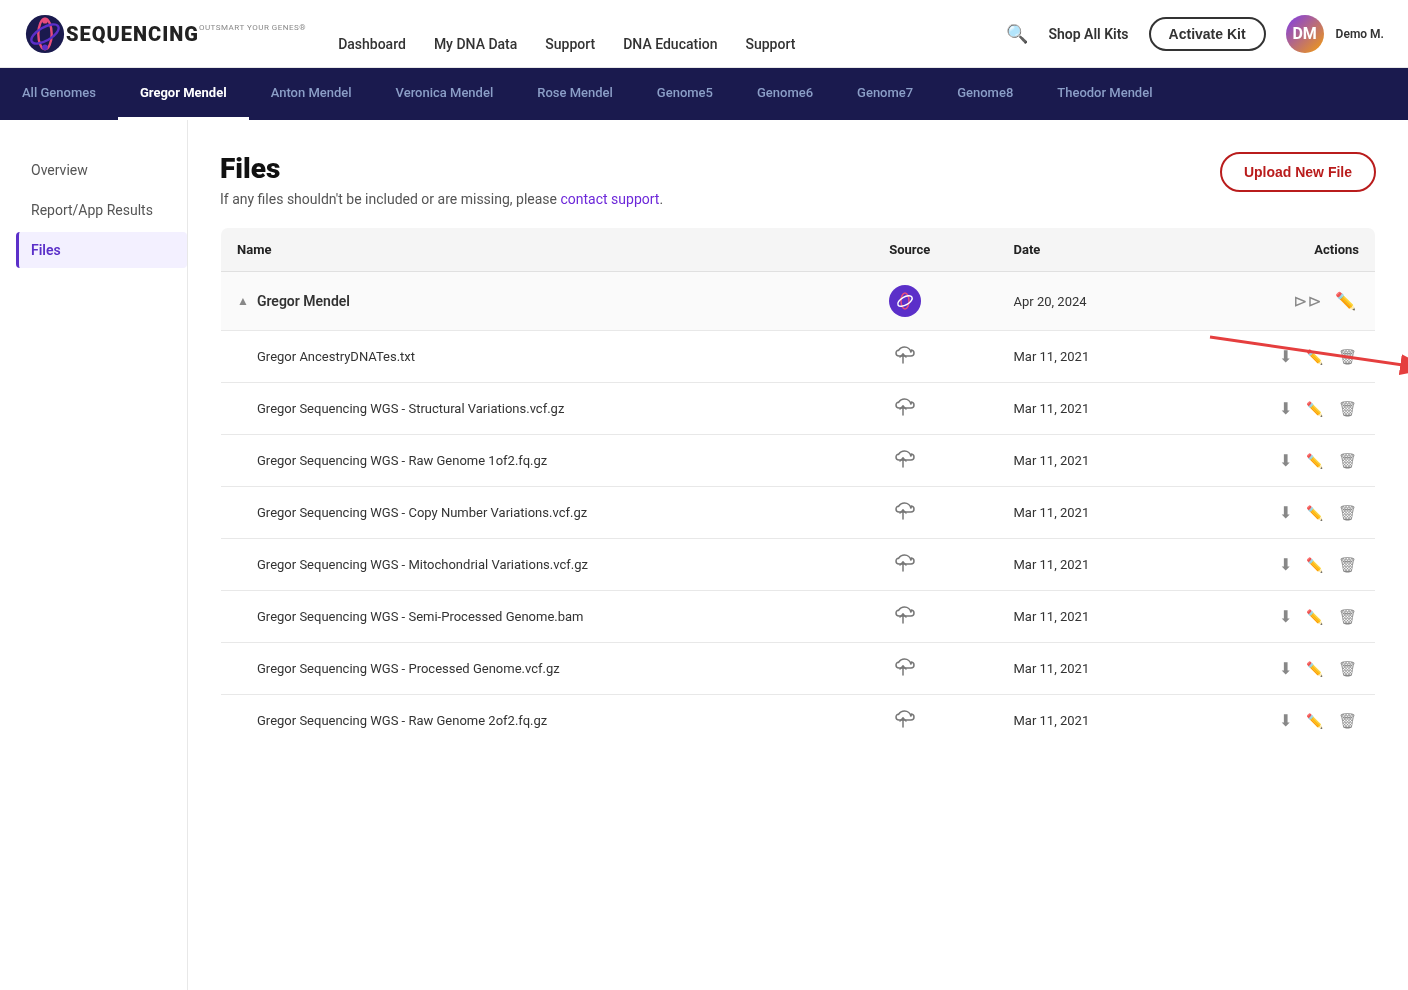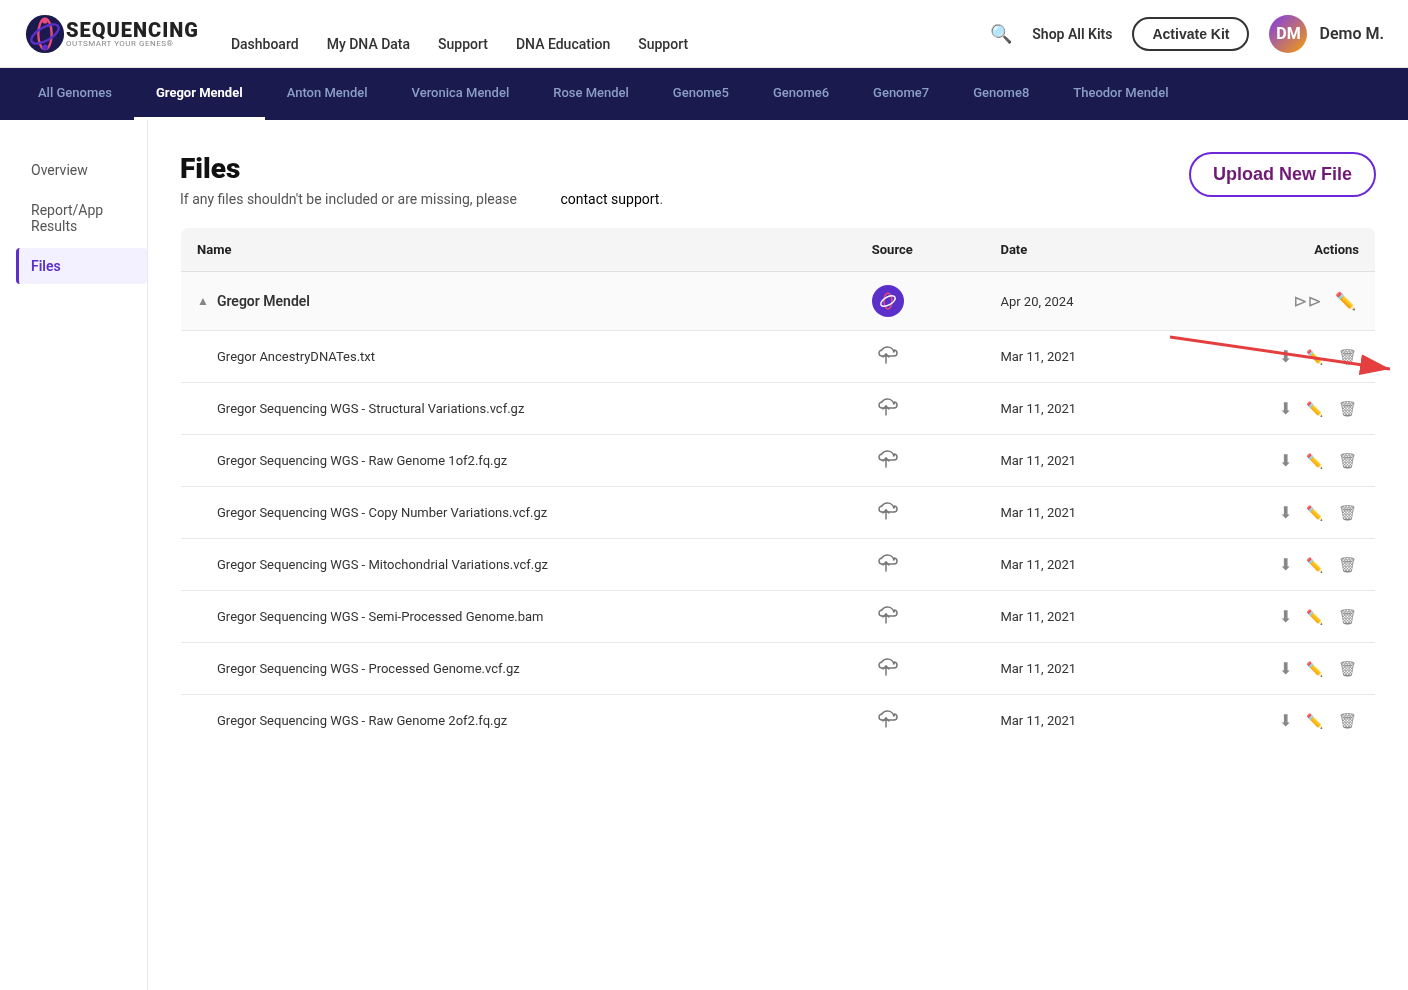--- a/index.html
+++ b/index.html
@@ -4,74 +4,74 @@
   <style>
     * { box-sizing: border-box; margin: 0; padding: 0; }
     body { font-family: -apple-system, BlinkMacSystemFont, 'Segoe UI', Roboto, sans-serif; background: #fff; color: #222; font-size: 14px; }
 
     
     .top-nav {
       display: flex; align-items: center; padding: 0 24px; height: 68px;
       border-bottom: 1px solid #e8e8e8; background: #fff;
     }
     .logo-area { display: flex; align-items: center; margin-right: 32px; }
-    .logo-text { display: flex; flex-direction: column; line-height: 1; }
+    .logo-text { display: flex; line-height: 1; }
     .logo-sequencing { font-size: 20px; font-weight: 900; letter-spacing: 1px; color: #222; }
     .logo-tagline { font-size: 8px; color: #888; letter-spacing: 0.5px; text-transform: uppercase; }
     .nav-links { display: flex; align-items: center; gap: 28px; flex: 1; margin-top: 20px; }
     .nav-link { text-decoration: none; color: #333; font-size: 14px; font-weight: 500; }
     .nav-right { display: flex; align-items: center; gap: 20px; }
     .search-icon-btn { background: none; border: none; cursor: pointer; font-size: 18px; color: #555; }
     .shop-kits-link { text-decoration: none; color: #333; font-size: 14px; font-weight: 600; }
     .activate-kit-btn {
       background: none; border: 2px solid #333; border-radius: 24px; padding: 7px 18px;
       font-size: 14px; font-weight: 600; cursor: pointer; color: #333;
     }
     .user-avatar {
       width: 38px; height: 38px; border-radius: 50%; background: linear-gradient(135deg, #7c3aed, #f59e0b);
       display: flex; align-items: center; justify-content: center; font-size: 16px;
       font-weight: bold; color: white; margin-right: 6px;
     }
-    .user-name { font-size: 16px; font-weight: 600; color: #333; }
+    .user-name { font-size: 12px; font-weight: 600; color: #333; }
 
     
     .genome-tabs {
       background: #1a1a4e; display: flex; align-items: center;
-      padding: 0 16px; height: 52px; overflow-x: auto;
+      padding: 0 0; height: 52px; overflow-x: auto;
     }
     .genome-tab {
       padding: 0 22px; height: 52px; display: flex; align-items: center;
       color: #8b9ec7; font-size: 13px; font-weight: 500; cursor: pointer;
       white-space: nowrap; border-bottom: 3px solid transparent;
       text-decoration: none;
     }
     .genome-tab.active { color: #fff; border-bottom: 3px solid #fff; font-weight: 700; }
 
     
     .main-layout { display: flex; min-height: calc(990px - 68px - 52px); }
 
     
-    .sidebar { width: 148px; padding: 32px 0 0 16px; border-right: 1px solid #e8e8e8; flex-shrink: 0; }
+    .sidebar { width: 188px; padding: 32px 0 0 16px; border-right: 1px solid #e8e8e8; flex-shrink: 0; }
     .sidebar-item {
       padding: 10px 12px; font-size: 14px; color: #555; cursor: pointer;
       border-radius: 4px; margin-bottom: 4px; display: block; text-decoration: none;
       border-left: 3px solid transparent;
     }
     .sidebar-item.active { color: #5b2fc9; border-left: 3px solid #5b2fc9; font-weight: 600; background: #f3f0ff; }
 
     
     .content { flex: 1; padding: 32px 32px 32px 32px; }
     .files-header { display: flex; align-items: flex-start; justify-content: space-between; margin-bottom: 20px; }
     .files-title { font-size: 28px; font-weight: 900; color: #111; margin-bottom: 6px; }
     .files-subtitle { font-size: 14px; color: #555; }
-    .files-subtitle a { color: #000000; text-decoration: none; margin-left: 40px; }
+    .files-subtitle a { color: #6d28d9; text-decoration: none; }
     .upload-btn {
-      background: #fff; border: 2px solid #6d28d9; border-radius: 24px; padding: 10px 22px;
-      font-size: 18px; font-weight: 600; cursor: pointer; white-space: nowrap;
-      color: #701a75; flex-shrink: 0;
+      background: #fff; border: 2px solid #b91c1c; border-radius: 24px; padding: 10px 22px;
+      font-size: 14px; font-weight: 600; cursor: pointer; white-space: nowrap;
+      color: #b91c1c; flex-shrink: 0;
     }
 
     
     .files-table { width: 100%; border-collapse: collapse; border: 1px solid #e0e0e0; border-radius: 8px; overflow: hidden; }
     .files-table thead tr { background: #f5f5f5; }
     .files-table th {
       padding: 14px 16px; text-align: left; font-size: 13px; font-weight: 700;
       color: #222; border-bottom: 1px solid #e0e0e0;
     }
     .files-table th.right { text-align: right; }

